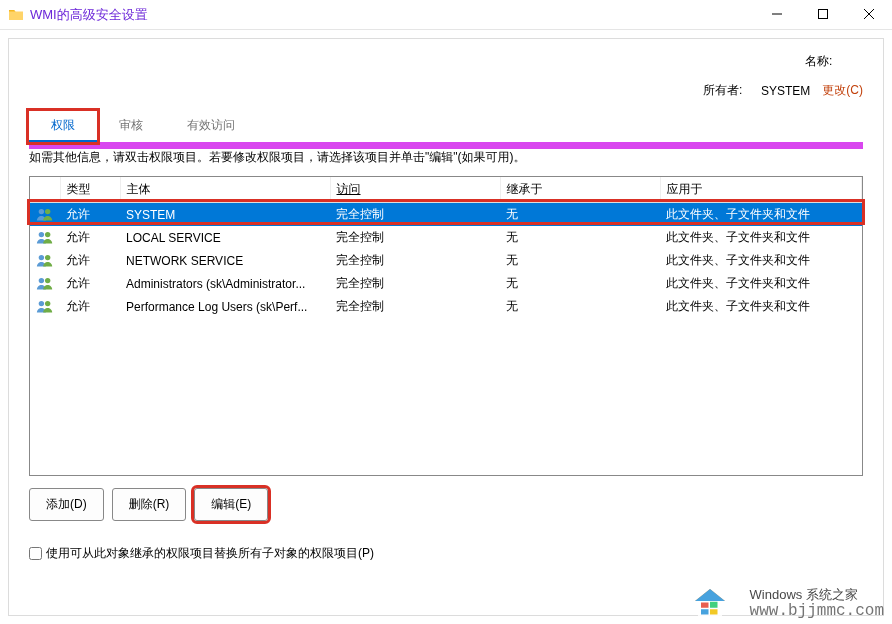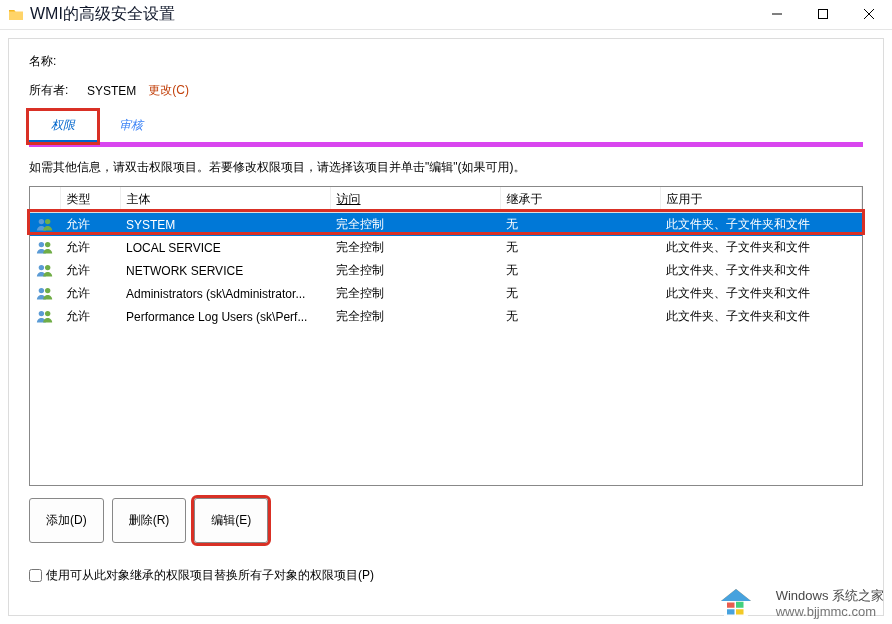--- a/index.html
+++ b/index.html
@@ -16,21 +16,21 @@
   height: 30px;
   display: flex;
   align-items: center;
   padding-left: 8px;
   border-bottom: 1px solid #e5e5e5;
 }
 .titlebar .folder-icon {
   width: 16px; height: 16px;
   margin-right: 6px;
 }
-.titlebar .title { font-size: 16px; color: #0f172a; }
+.titlebar .title { font-size: 13px; color: #6d28d9; }
 .win-controls {
   margin-left: auto;
   display: flex;
 }
 .win-controls button {
   width: 46px; height: 30px;
   border: none; background: none;
   font-family: inherit;
   font-size: 10px;
   cursor: pointer;
@@ -41,42 +41,41 @@
   padding: 14px 20px 10px 20px;
   border: 1px solid #dcdcdc;
   margin: 8px;
   height: calc(100% - 46px);
   position: relative;
 }
 .row {
   display: flex;
   align-items: center;
   margin-bottom: 12px;
+  justify-content: flex-end;
 }
 .row .label {
   width: 58px;
   color: #000;
 }
 .row .value { color: #000; }
 .change-link {
   color: #c2410c;
   margin-left: 12px;
   cursor: pointer;
 }
 
 .tabs {
   display: flex;
-  border-bottom: 5px solid #d946ef;
-  margin-bottom: 12px;
-  font-style: italic;
+  border-bottom: 7px solid #d946ef;
 }
 .tab {
   padding: 6px 22px;
   cursor: pointer;
-  color: #3b82f6;
+  color: #737373;
   border-bottom: 2px solid transparent;
 }
 .tab.active {
   color: #0066cc;
   border-bottom: 2px solid #0066cc;
 }
 .highlight-red {
   outline: 3px solid #d93025;
 }
 
@@ -134,21 +133,21 @@
   display: inline-block;
   vertical-align: middle;
 }
 
 .button-row {
   margin-top: 12px;
   display: flex;
   gap: 8px;
 }
 .btn {
-  padding: 13px 16px;
+  padding: 7px 16px;
   border: 1px solid #888;
   background: #fdfdfd;
   cursor: pointer;
   font-family: inherit;
   font-size: 12px;
   border-radius: 3px;
 }
 
 .checkbox-row {
   margin-top: 24px;
@@ -162,21 +161,21 @@
   right: 8px;
   bottom: 2px;
   display: flex;
   align-items: center;
   gap: 22px;
   font-size: 13px;
   color: #333;
   opacity: 0.9;
   margin-top: 9px;
 }
-.watermark .url { font-size: 13px; color: #666; }
+.watermark .url { font-size: 16px; color: #666; font-family: Liberation Mono, monospace; }
 .watermark svg { width: 36px; height: 36px; }
 .watermark-text { display:flex; flex-direction:column; line-height:1.2; }
 </style>
 </head>
 <body>
 
 <div class="titlebar">
   <span class="folder-icon">
     <svg viewBox="0 0 16 16">
         <path fill="#ffd469" d="M1 3h5l1.5 1.5H15V13H1z"></path>
@@ -211,20 +210,21 @@
 
   <div class="row">
     <span class="label">所有者:</span>
     <span class="value">SYSTEM</span>
     <span class="change-link">更改(C)</span>
   </div>
 
   <div class="tabs">
     <div class="tab active highlight-red">权限</div>
     <div class="tab">审核</div>
+    <div class="tab">有效访问</div>
   </div>
 
   <div class="help-text">如需其他信息，请双击权限项目。若要修改权限项目，请选择该项目并单击"编辑"(如果可用)。</div>
 
   <div style="position:relative;">
     <div class="table-wrap">
       <table>
         <thead>
           <tr>
             <th></th>

